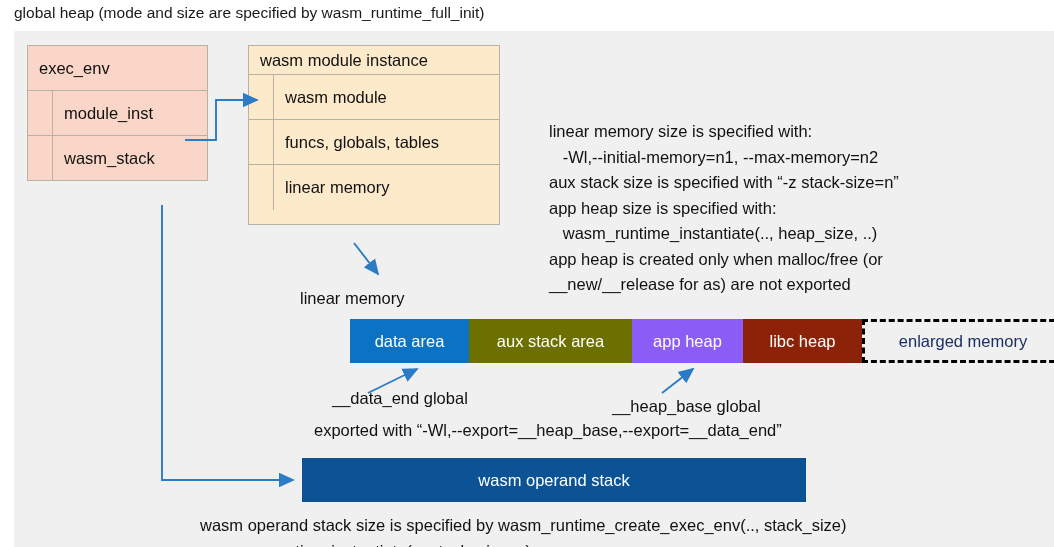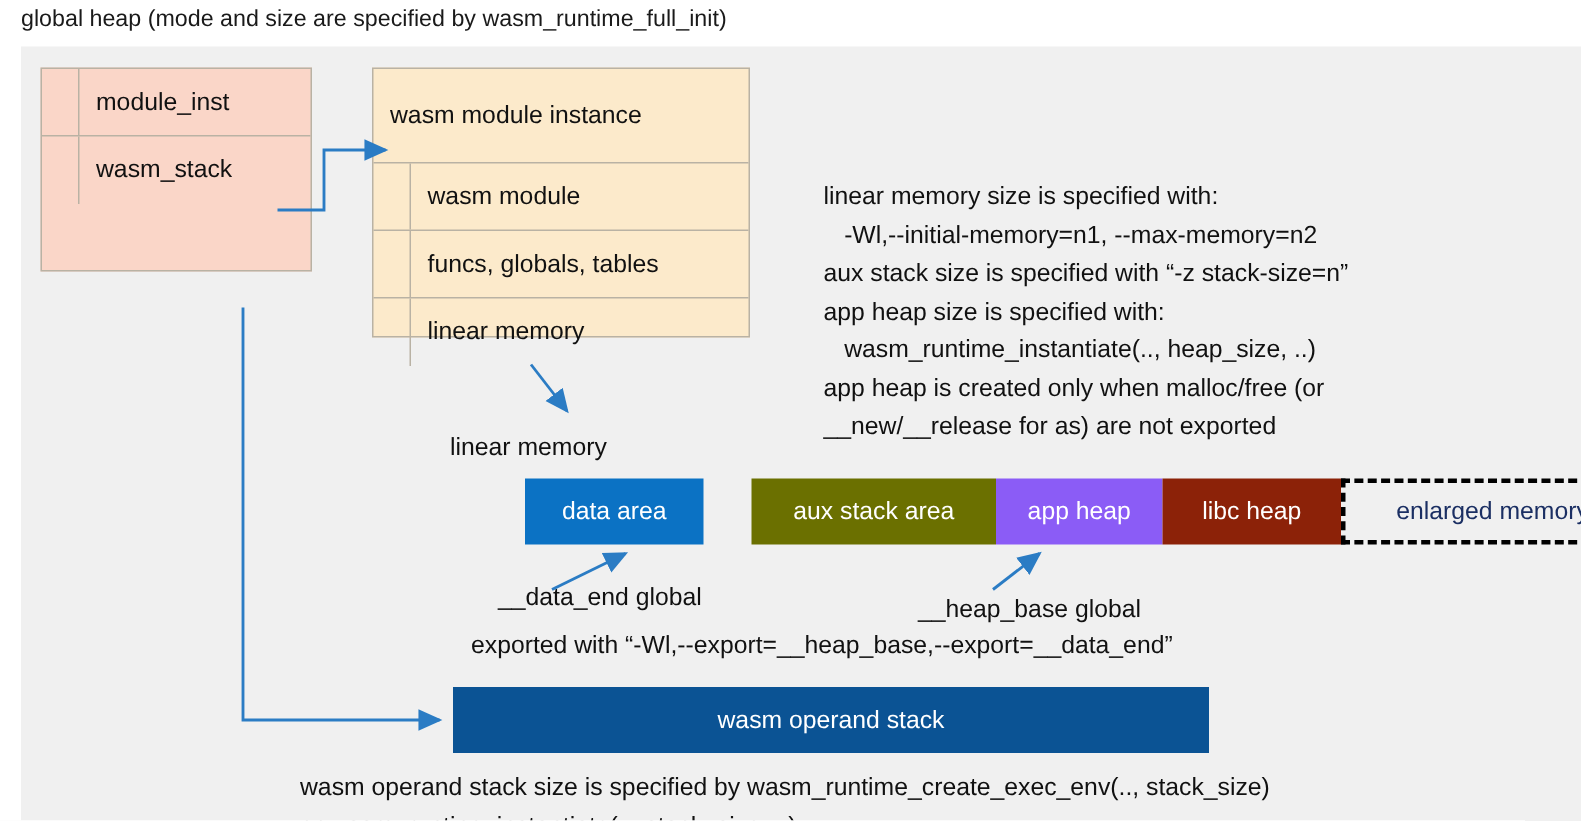--- a/index.html
+++ b/index.html
@@ -61,21 +61,21 @@
     padding-left: 11px;
   }
   
   #exec-env-box { left: 13px; top: 14px; width: 181px; height: 136px; background: #fad6c8; }
   #exec-env-box .hdr { height: 45px; border-bottom: 1px solid #b9b2a4; padding-left: 11px; }
   #exec-env-box .nested { height: 45px; }
   #exec-env-box .nested.mid { border-bottom: 1px solid #b9b2a4; }
   #exec-env-box .gutter { width: 25px; border-right: 1px solid #b9b2a4; }
   
   #wmi-box { left: 234px; top: 14px; width: 252px; height: 180px; background: #fceacb; }
-  #wmi-box .hdr { height: 63px; border-bottom: 1px solid #b9b2a4; padding-left: 11px; }
+  #wmi-box .hdr { height: 29px; border-bottom: 1px solid #b9b2a4; padding-left: 11px; }
   #wmi-box .nested { height: 45px; }
   #wmi-box .nested.mid { border-bottom: 1px solid #b9b2a4; }
   #wmi-box .gutter { width: 25px; border-right: 1px solid #b9b2a4; }
 
   
   .note {
     position: absolute;
     left: 535px;
     top: 50px;
     font-size: 16.5px;
@@ -166,20 +166,21 @@
 </head>
 <body>
 
 <div id="canvas">
 
   <div class="title">global heap (mode and size are specified by wasm_runtime_full_init)</div>
 
   <div class="panel">
 
     <div class="sbox" id="exec-env-box">
+      <div class="srow hdr">exec_env</div>
       <div class="srow nested mid">
         <div class="gutter"></div>
         <div class="lbl">module_inst</div>
       </div>
       <div class="srow nested">
         <div class="gutter"></div>
         <div class="lbl">wasm_stack</div>
       </div>
     </div>
 
@@ -197,21 +198,21 @@
         <div class="gutter"></div>
         <div class="lbl">linear memory</div>
       </div>
     </div>
 
     <div class="note"><div>linear memory size is specified with:</div><div>   -Wl,--initial-memory=n1, --max-memory=n2</div><div>aux stack size is specified with “-z stack-size=n”</div><div>app heap size is specified with:</div><div>   wasm_runtime_instantiate(.., heap_size, ..)</div><div>app heap is created only when malloc/free (or</div><div>__new/__release for as) are not exported</div></div>
 
     <div class="lm-label">linear memory</div>
     <div id="mem-bar">
         <div class="seg" style="width: 119px; background: rgb(11, 114, 196);">data area</div>
-        <div class="seg" style="width: 163px; background: rgb(107, 112, 0); margin-left: 32px;">aux stack area</div>
+        <div class="seg" style="width: 163px; background: rgb(107, 112, 0);">aux stack area</div>
         <div class="seg" style="width: 111px; background: #8b5cf6;">app heap</div>
         <div class="seg" style="width: 119px; background: rgb(140, 34, 8); text-align: center;">libc heap</div>
         <div class="seg dashed" style="width: 202px;">enlarged memory</div>
       </div>
 
     <div class="anno" id="anno-data-end">__data_end global</div>
     <div class="anno" id="anno-heap-base">__heap_base global</div>
     <div class="anno" id="anno-exported">exported with “-Wl,--export=__heap_base,--export=__data_end”</div>
 
     <div id="operand-stack">wasm operand stack</div>

